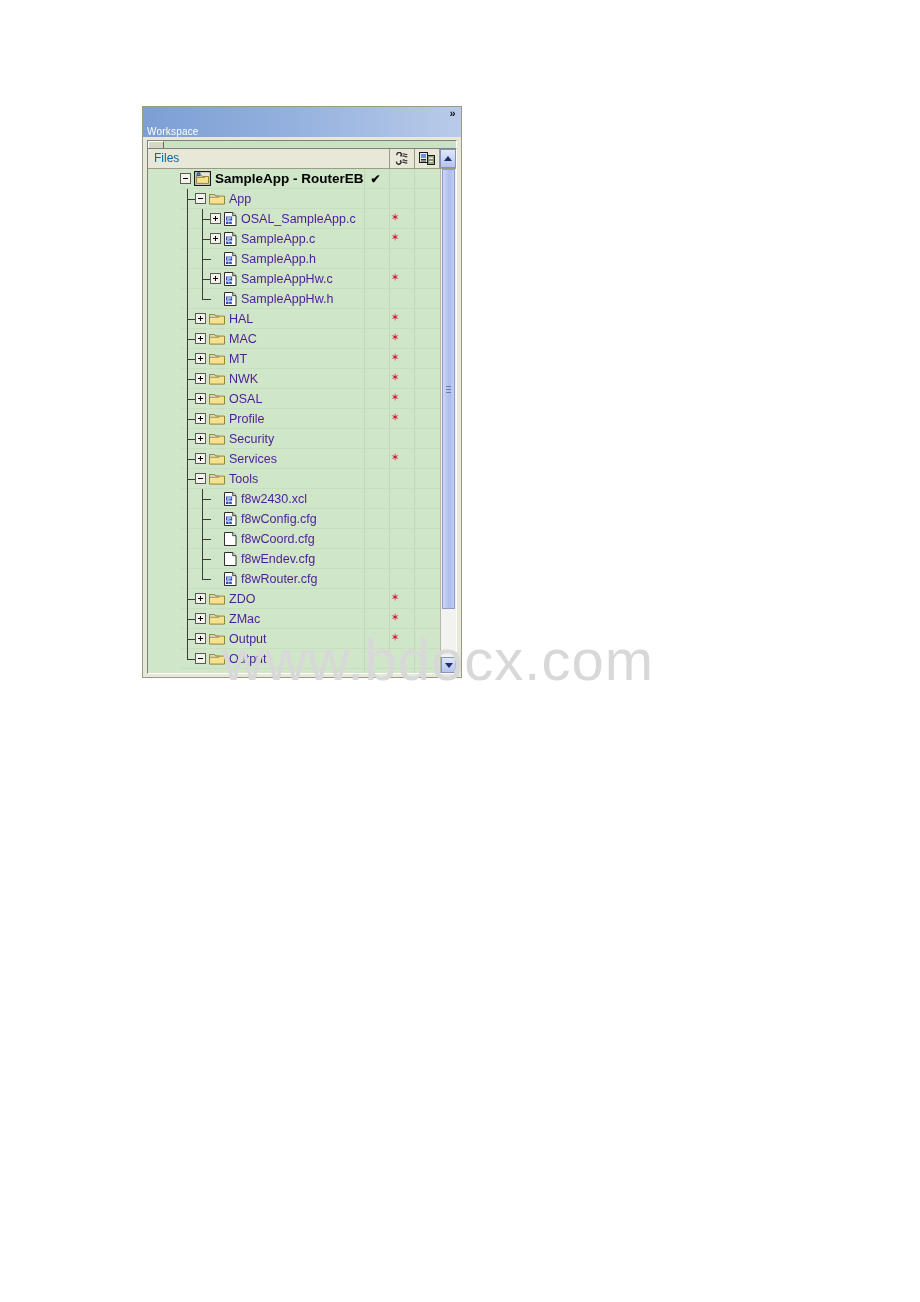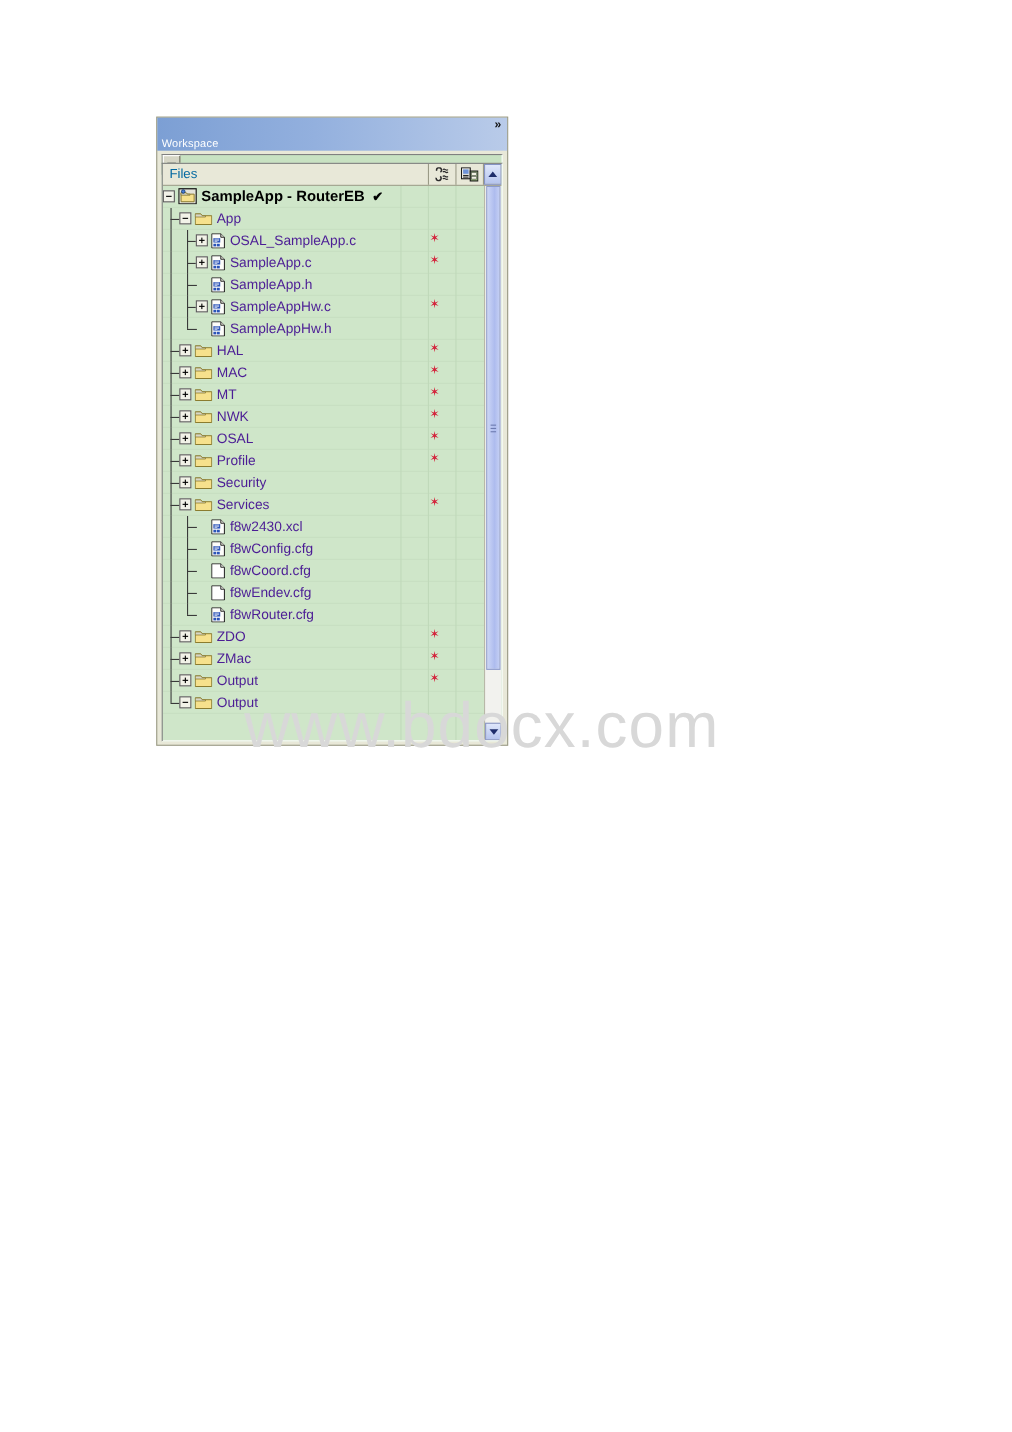--- a/index.html
+++ b/index.html
@@ -157,20 +157,21 @@
     flex:1;
     display:flex;
     min-height:0;
     position:relative;
   }
   .tree-body{
     flex:1;
     position:relative;
     background:#cfe6c9;
     overflow:hidden;
+    padding-left:32px;
   }
 
   
   .colsep{
     position:absolute;top:0;bottom:0;width:1px;
     background:#c0d9ba;
     z-index:3;
     pointer-events:none;
   }
 
@@ -629,20 +630,36 @@
               <span class="expander plus"></span>
               <span style="display: flex; align-items: center;">
                 <svg class="icn" width="16" height="13" viewBox="0 0 16 13">
                   <path d="M0.5 2.5 h5 l1.3 1.6 h8.7 v8 h-15 z" fill="#f6e18c" stroke="#8a7a2e" stroke-width="0.9"></path>
                   <path d="M0.5 2.5 h5 l1.3 1.6 h3 v1.2 h-9.3 z" fill="#d8d8c8" stroke="#8a7a2e" stroke-width="0.7"></path>
                 </svg>
               </span>
               <span class="rowlabel">Services</span>
             </div>
             <span class="star-col">✶</span>
+          </div>
+          <div class="row">
+            <div class="label-area">
+              <span class="guide">
+                <span class="vline"></span>
+                <span class="hline"></span>
+              </span>
+              <span class="expander"></span>
+              <span style="display: flex; align-items: center;">
+                <svg class="icn" width="16" height="13" viewBox="0 0 16 13">
+                  <path d="M0.5 2.5 h5 l1.3 1.6 h8.7 v8 h-15 z" fill="#f6e18c" stroke="#8a7a2e" stroke-width="0.9"></path>
+                  <path d="M0.5 2.5 h5 l1.3 1.6 h3 v1.2 h-9.3 z" fill="#d8d8c8" stroke="#8a7a2e" stroke-width="0.7"></path>
+                </svg>
+              </span>
+              <span class="rowlabel">Tools</span>
+            </div>
           </div>
           <div class="row">
             <div class="label-area">
               <span class="guide">
                 <span class="vline"></span>
               </span>
               <span class="guide">
                 <span class="vline"></span>
                 <span class="hline"></span>
               </span>

